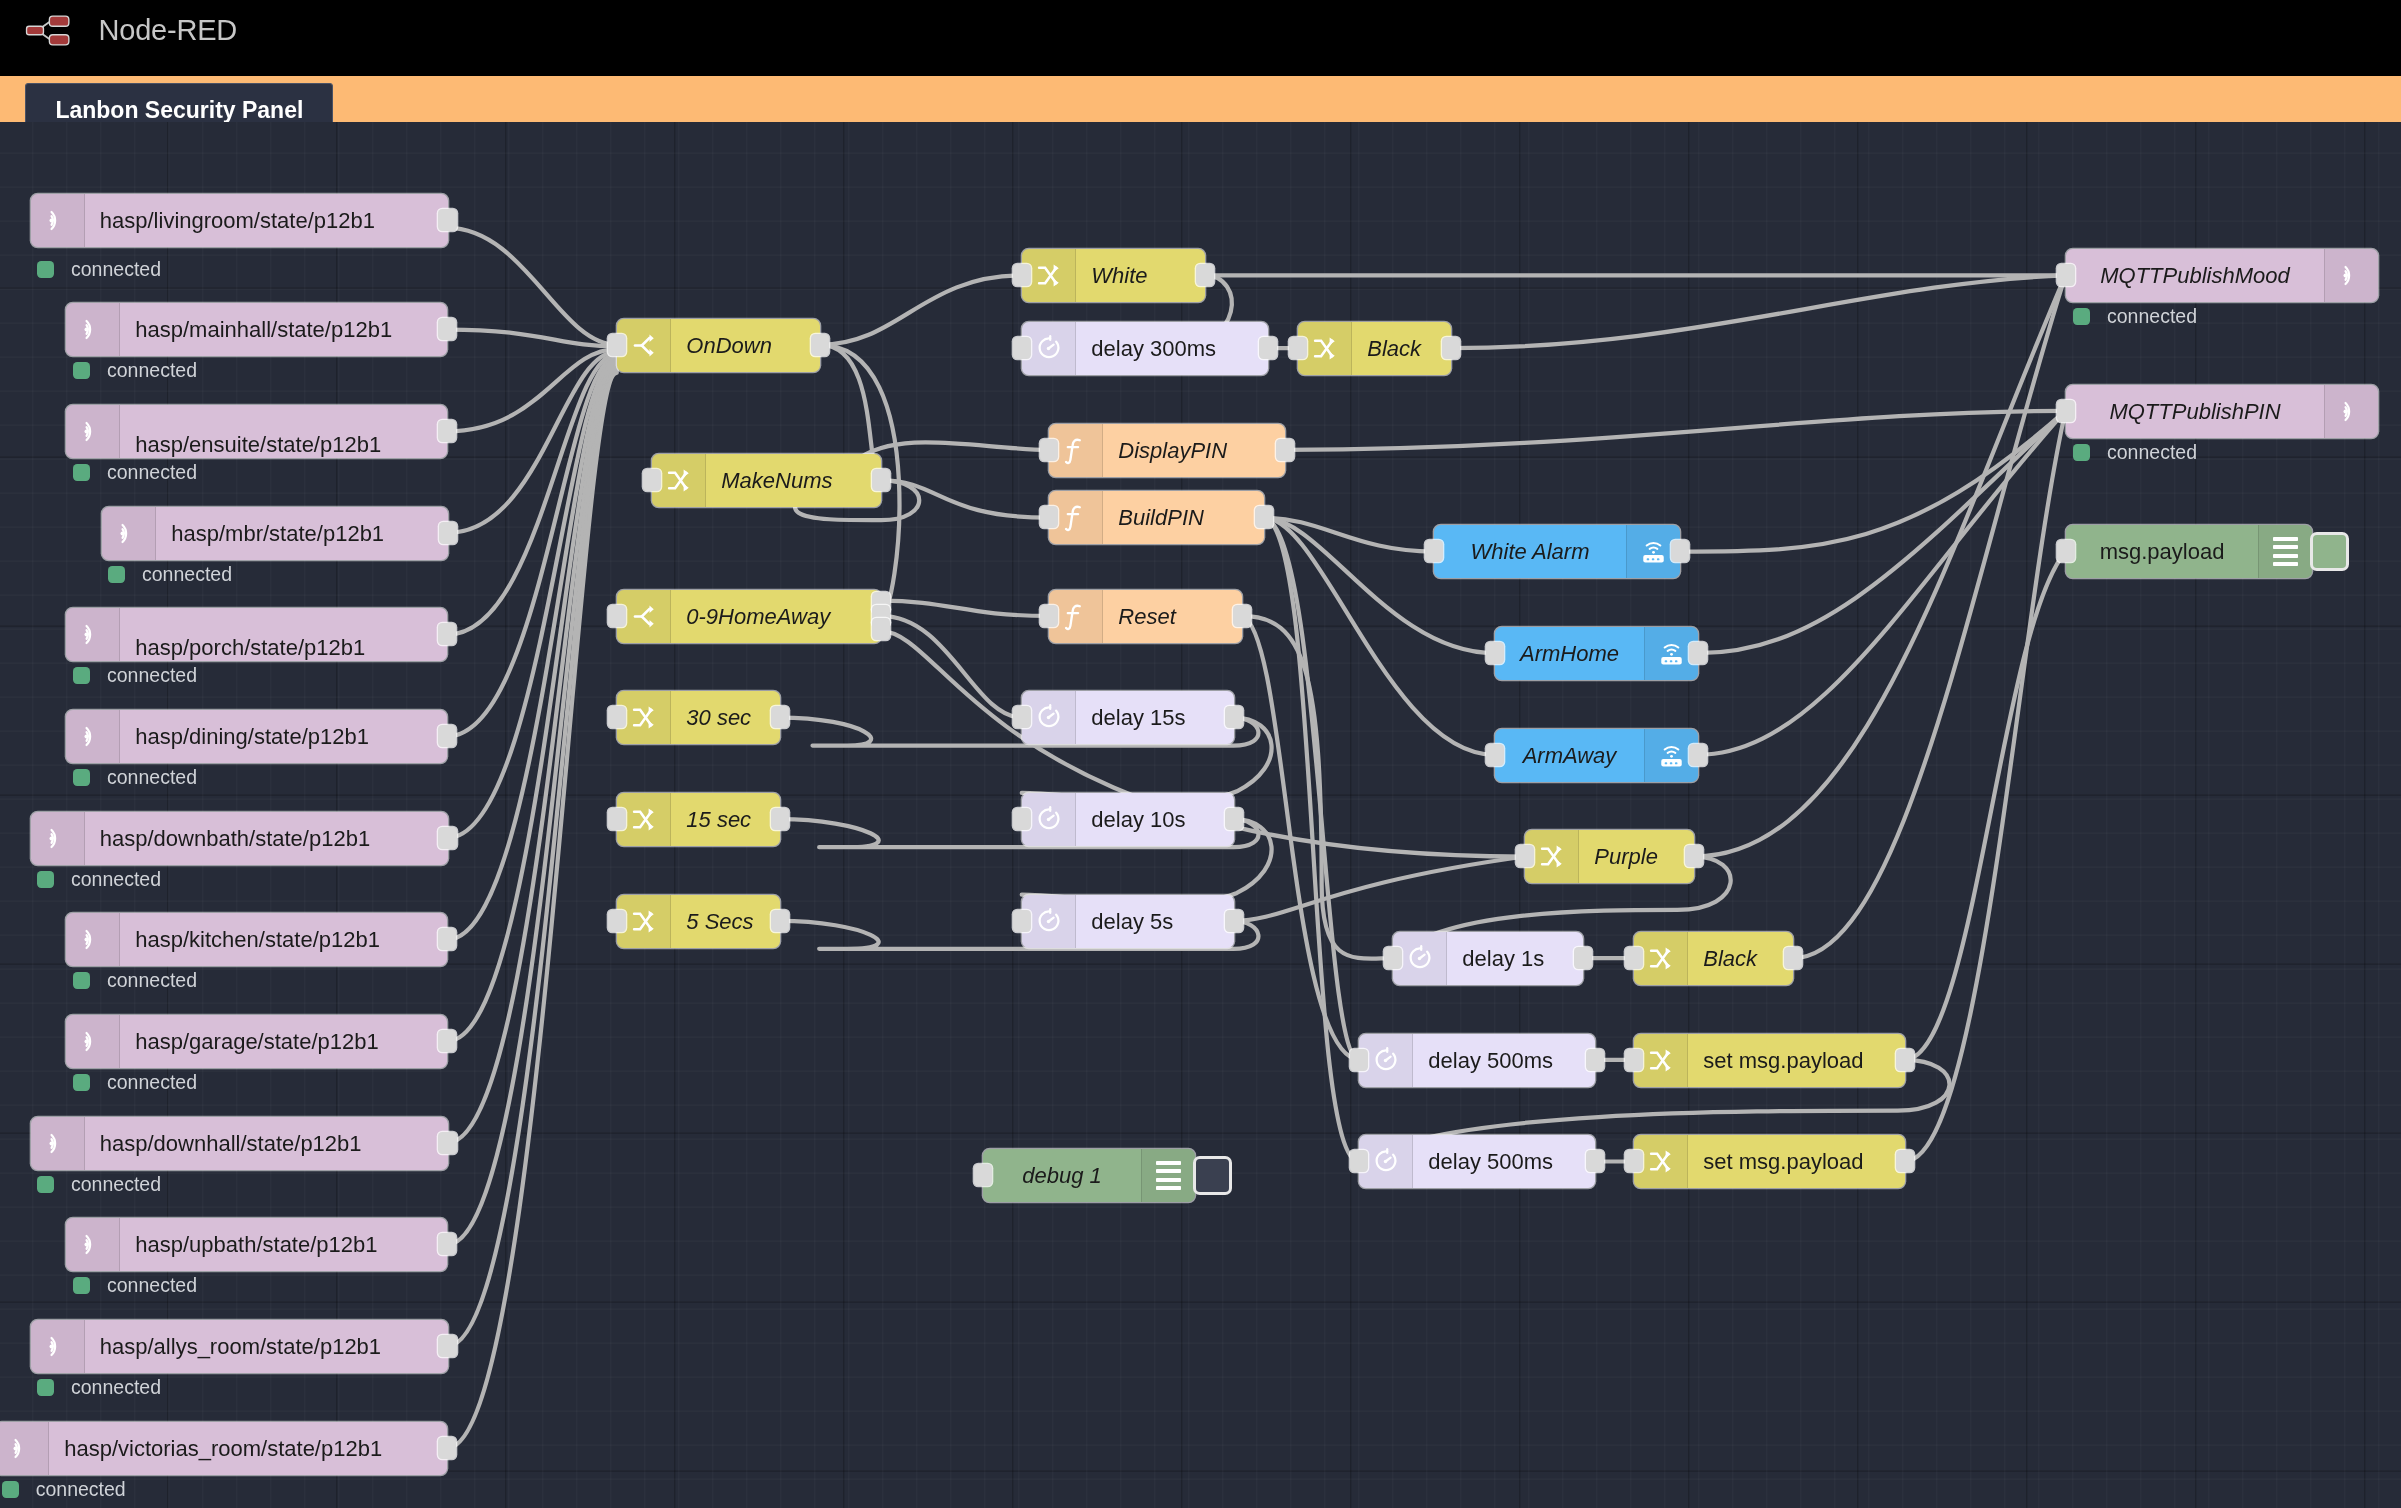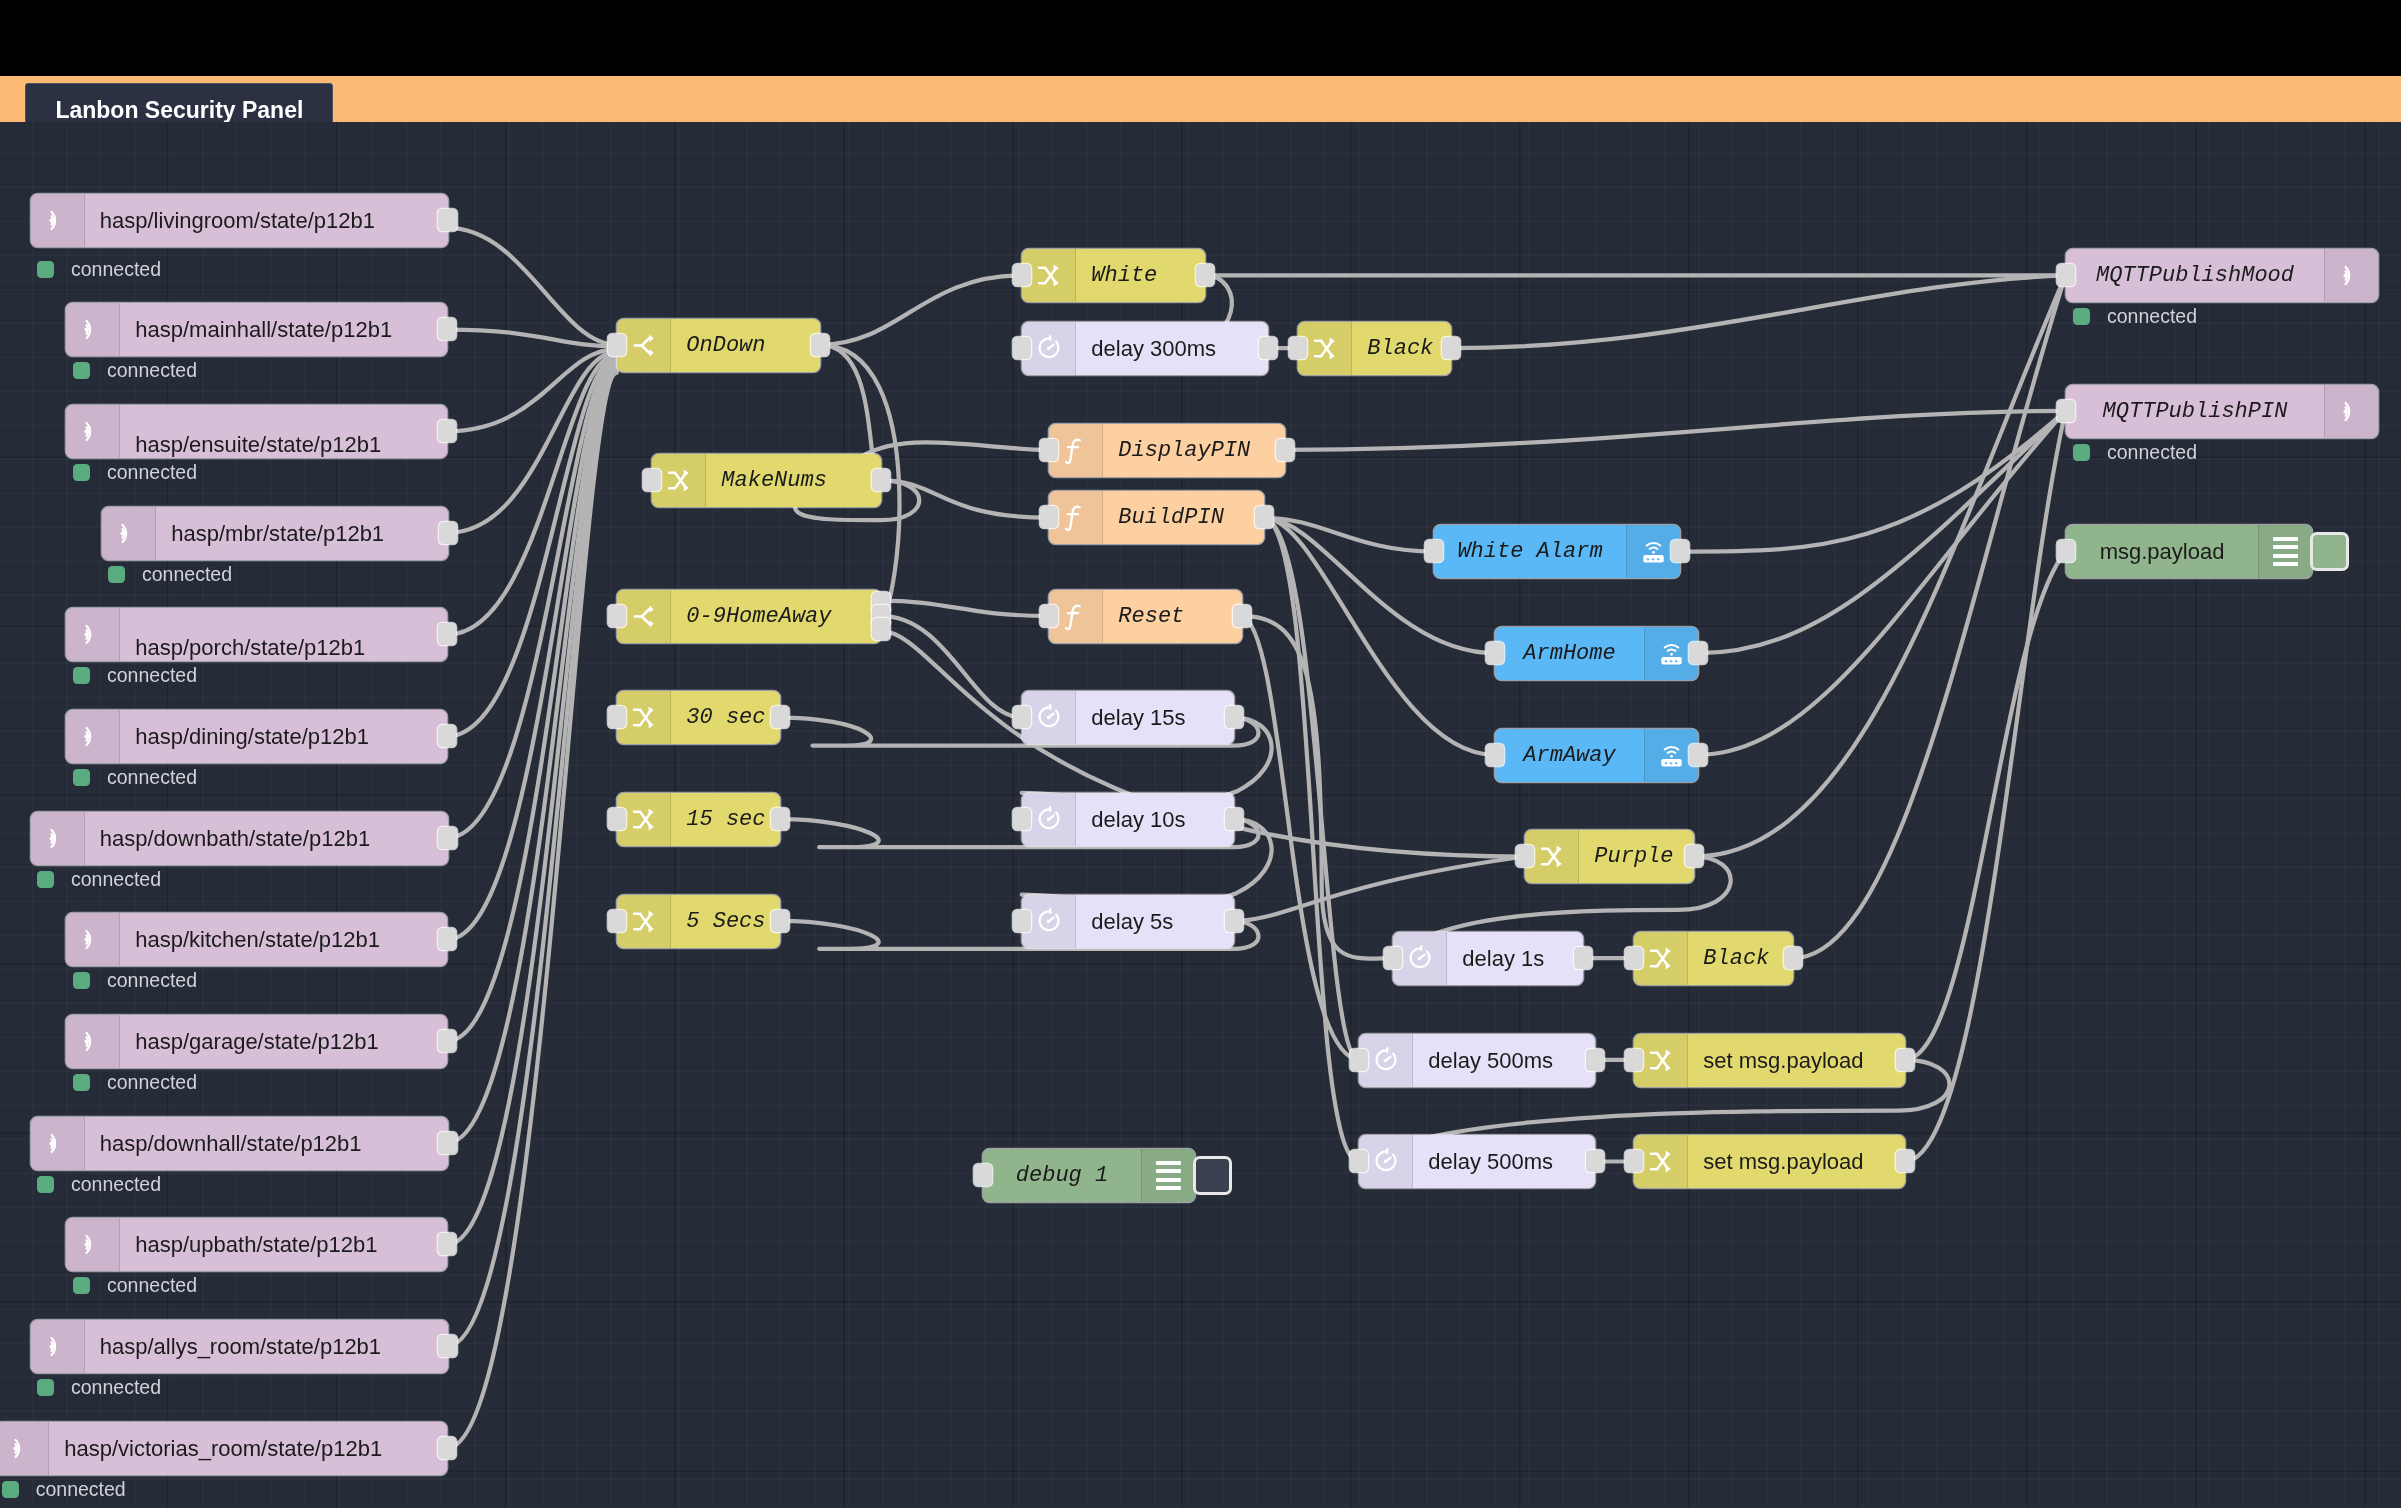--- a/index.html
+++ b/index.html
@@ -62,21 +62,21 @@
     border-radius:6.8px 0 0 6.8px;background:rgba(0,0,0,.055);
     border-right:0.8px solid rgba(0,0,0,.12);flex:0 0 53px;
   }
   .node .ibox.right{
     border-radius:0 6.8px 6.8px 0;border-right:none;border-left:0.8px solid rgba(0,0,0,.12);
   }
   .node .lbl{
     flex:1 1 auto;padding:0 15.3px;font-size:22px;color:#1b1b1b;white-space:nowrap;
     overflow:hidden;
   }
-  .node.italic .lbl{font-style:italic;font-family:Liberation Mono, monospace;}
+  .node.italic .lbl{font-style:italic;}
   .node .lbl.center{text-align:center;}
   .node .lbl.left{text-align:left;}
 
   
   .port{
     position:absolute;width:18.6px;height:22px;border-radius:4.2px;
     background:#d9d9d9;box-shadow:0 0 0 1.3px rgba(255,255,255,.75);
   }
   .port.in{left:-9.3px;}
   .port.out{right:-9.3px;}
@@ -106,20 +106,32 @@
   .dbg-lines{display:flex;flex-direction:column;gap:4.2px;align-items:center;}
   .dbg-lines i{display:block;width:25.4px;height:4.2px;background:#fff;border-radius:0.8px;}
 
   svg.gly{display:block;}
 </style>
 </head>
 <body>
 
 <div id="app">
 
+  <div class="header">
+    <span class="logo">
+      <svg class="gly" width="66" height="39" viewBox="0 0 78 46">
+        <path d="M30 13 L20 20 M30 33 L20 26" stroke="#c7c7c7" stroke-width="2.2" fill="none"></path>
+        <path d="M20 20 Q14 20 12 23 Q14 26 20 26" stroke="#c7c7c7" stroke-width="2.2" fill="none"></path>
+        <rect x="3" y="18" width="20" height="10" rx="3" fill="#a33a3a" stroke="#d6d6d6" stroke-width="1.6"></rect>
+        <rect x="30" y="6" width="23" height="12" rx="4" fill="#a33a3a" stroke="#d6d6d6" stroke-width="1.6"></rect>
+        <rect x="30" y="28" width="23" height="12" rx="4" fill="#a33a3a" stroke="#d6d6d6" stroke-width="1.6"></rect>
+      </svg>
+    </span>
+    <span class="brand">Node-RED</span>
+  </div>
 
   <div class="tabbar">
     <div class="tab">
       <span>Lanbon Security Panel</span>
     </div>
   </div>
 
   <div class="canvas" id="canvas">
 
     <svg class="wires" viewBox="0 0 2834 1636" preserveAspectRatio="none">

